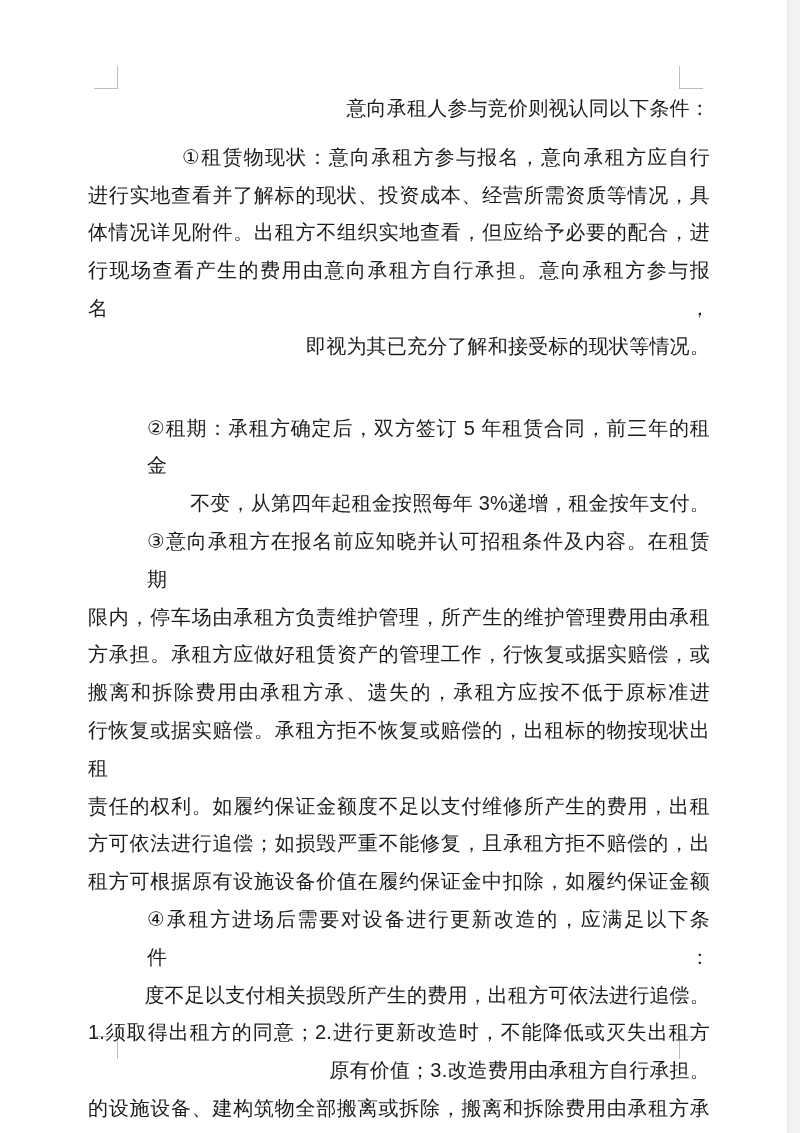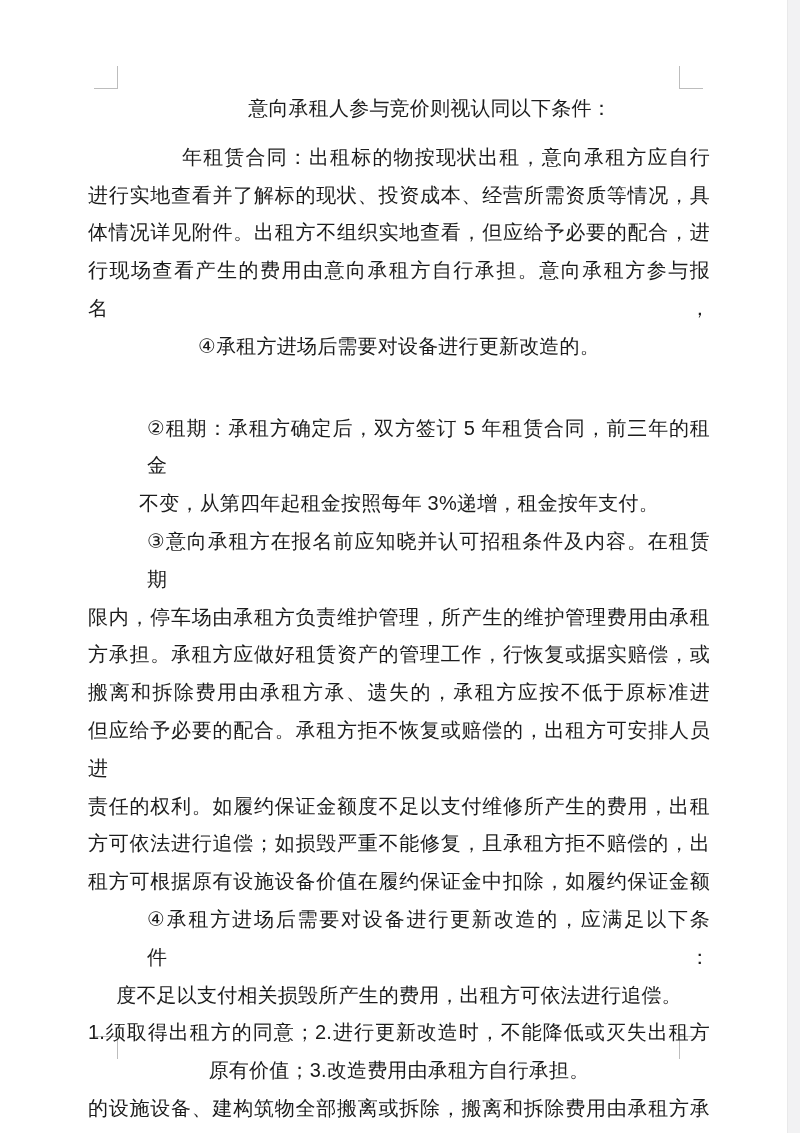--- a/index.html
+++ b/index.html
@@ -38,51 +38,51 @@
   .doc-body{
     position:absolute;
     left:88px;top:90px;
     width:622px;
     color:var(--ink);
     font-size:20px;
     line-height:37.8px;
     letter-spacing:0.2px;
   }
   .line{
-    text-align:center;
+    text-align:right;
     min-height:37.8px;
   }
   .line.fill{
     text-align:justify;
     text-align-last:justify;
   }
 </style>
 </head>
 <body>
 
 <div class="screen">
   <span class="mark tl"></span>
   <span class="mark tr"></span>
   <span class="mark bl"></span>
   <span class="mark br"></span>
 
   <div class="doc-body">
       <div class="line" style="padding-left: 62px; margin-bottom: 11px;">意向承租人参与竞价则视认同以下条件：</div>
-      <div class="line fill" style="padding-left: 94px;">年租赁合同：出租标的物按现状出租，意向承租方应自行</div>
+      <div class="line fill" style="padding-left: 94px;">①租赁物现状：意向承租方参与报名，意向承租方应自行</div>
       <div class="line fill">进行实地查看并了解标的现状、投资成本、经营所需资质等情况，具</div>
       <div class="line fill">体情况详见附件。出租方不组织实地查看，但应给予必要的配合，进</div>
       <div class="line fill">行现场查看产生的费用由意向承租方自行承担。意向承租方参与报名，</div>
-      <div class="line">④承租方进场后需要对设备进行更新改造的。</div>
+      <div class="line">即视为其已充分了解和接受标的现状等情况。</div>
       <div class="line fill" style="padding-left: 59px; margin-top: 44px;">②租期：承租方确定后，双方签订 5 年租赁合同，前三年的租金</div>
       <div class="line">不变，从第四年起租金按照每年 3%递增，租金按年支付。</div>
       <div class="line fill" style="padding-left: 59px;">③意向承租方在报名前应知晓并认可招租条件及内容。在租赁期</div>
       <div class="line fill">限内，停车场由承租方负责维护管理，所产生的维护管理费用由承租</div>
       <div class="line fill">方承担。承租方应做好租赁资产的管理工作，行恢复或据实赔偿，或</div>
       <div class="line fill">搬离和拆除费用由承租方承、遗失的，承租方应按不低于原标准进</div>
-      <div class="line fill">但应给予必要的配合。承租方拒不恢复或赔偿的，出租方可安排人员进</div>
+      <div class="line fill">行恢复或据实赔偿。承租方拒不恢复或赔偿的，出租标的物按现状出租</div>
       <div class="line fill">责任的权利。如履约保证金额度不足以支付维修所产生的费用，出租</div>
       <div class="line fill">方可依法进行追偿；如损毁严重不能修复，且承租方拒不赔偿的，出</div>
       <div class="line fill">租方可根据原有设施设备价值在履约保证金中扣除，如履约保证金额</div>
       <div class="line fill" style="padding-left: 59px;">④承租方进场后需要对设备进行更新改造的，应满足以下条件：</div>
       <div class="line">度不足以支付相关损毁所产生的费用，出租方可依法进行追偿。</div>
       <div class="line fill">1.须取得出租方的同意；2.进行更新改造时，不能降低或灭失出租方</div>
       <div class="line">原有价值；3.改造费用由承租方自行承担。</div>
       <div class="line fill">的设施设备、建构筑物全部搬离或拆除，搬离和拆除费用由承租方承</div>
       <div class="line fill">担。在搬离和拆除过程中，如对出租方原有的设施设备、建构筑物造</div>
     </div>

